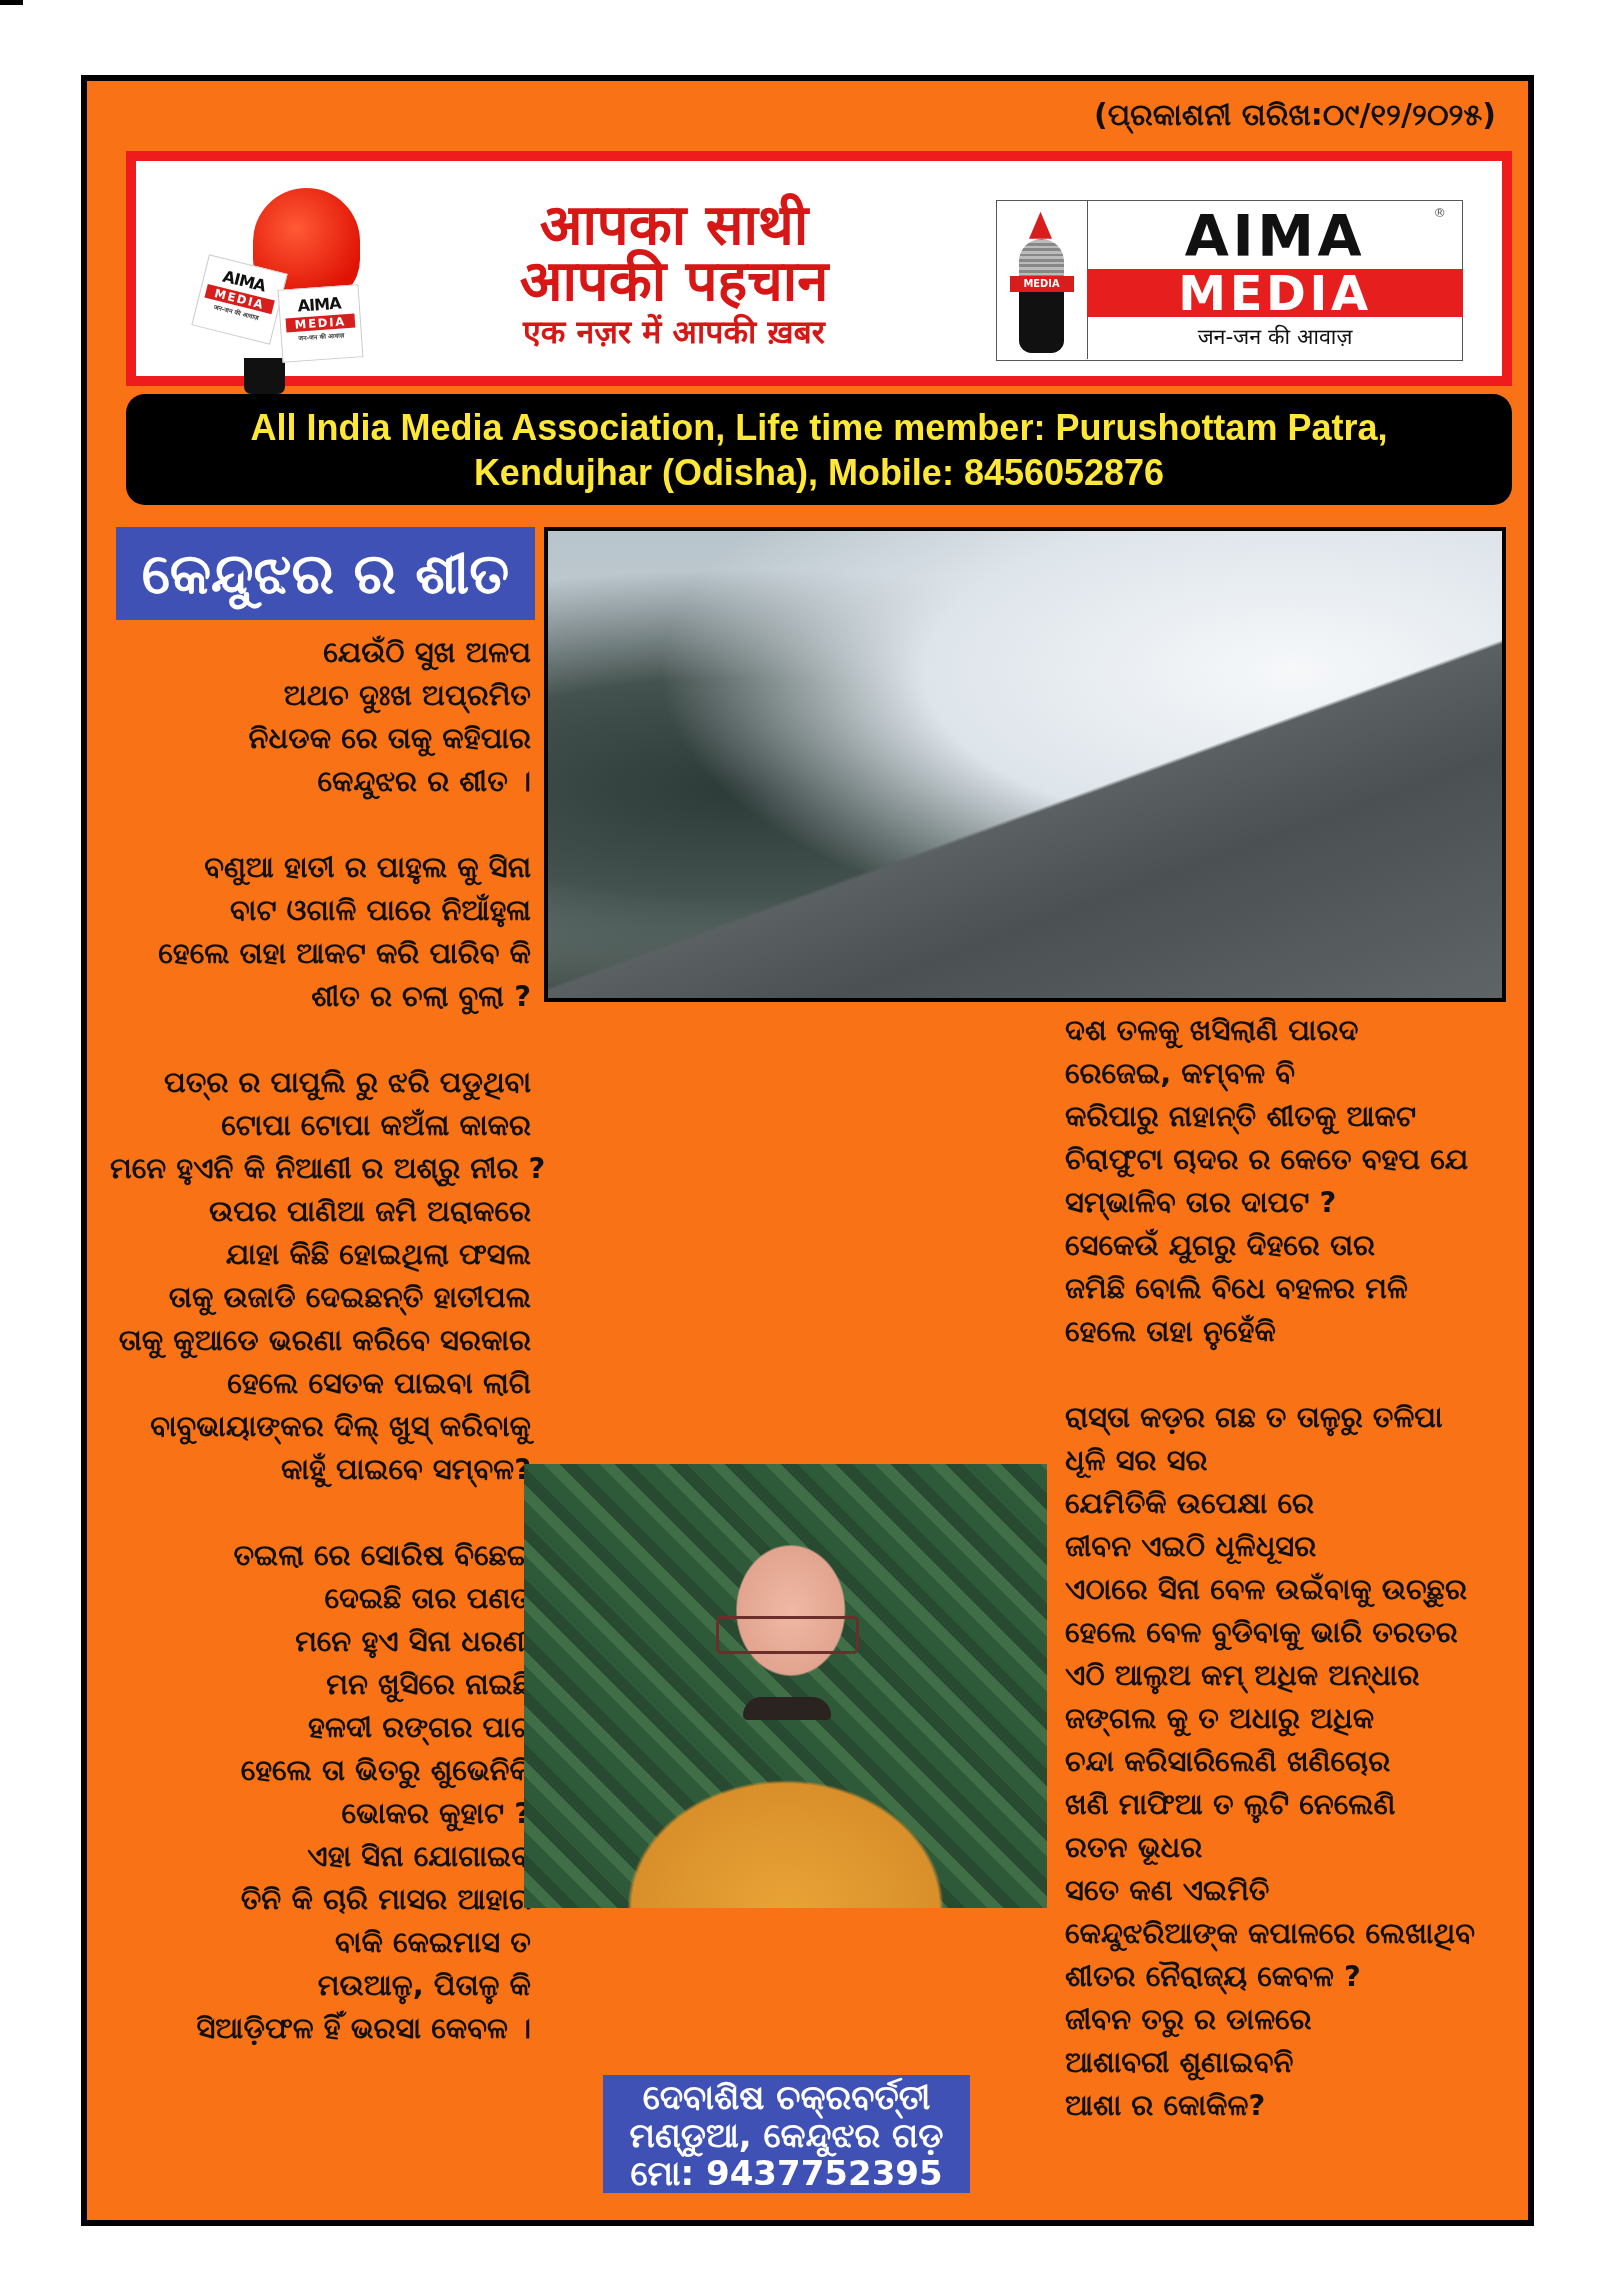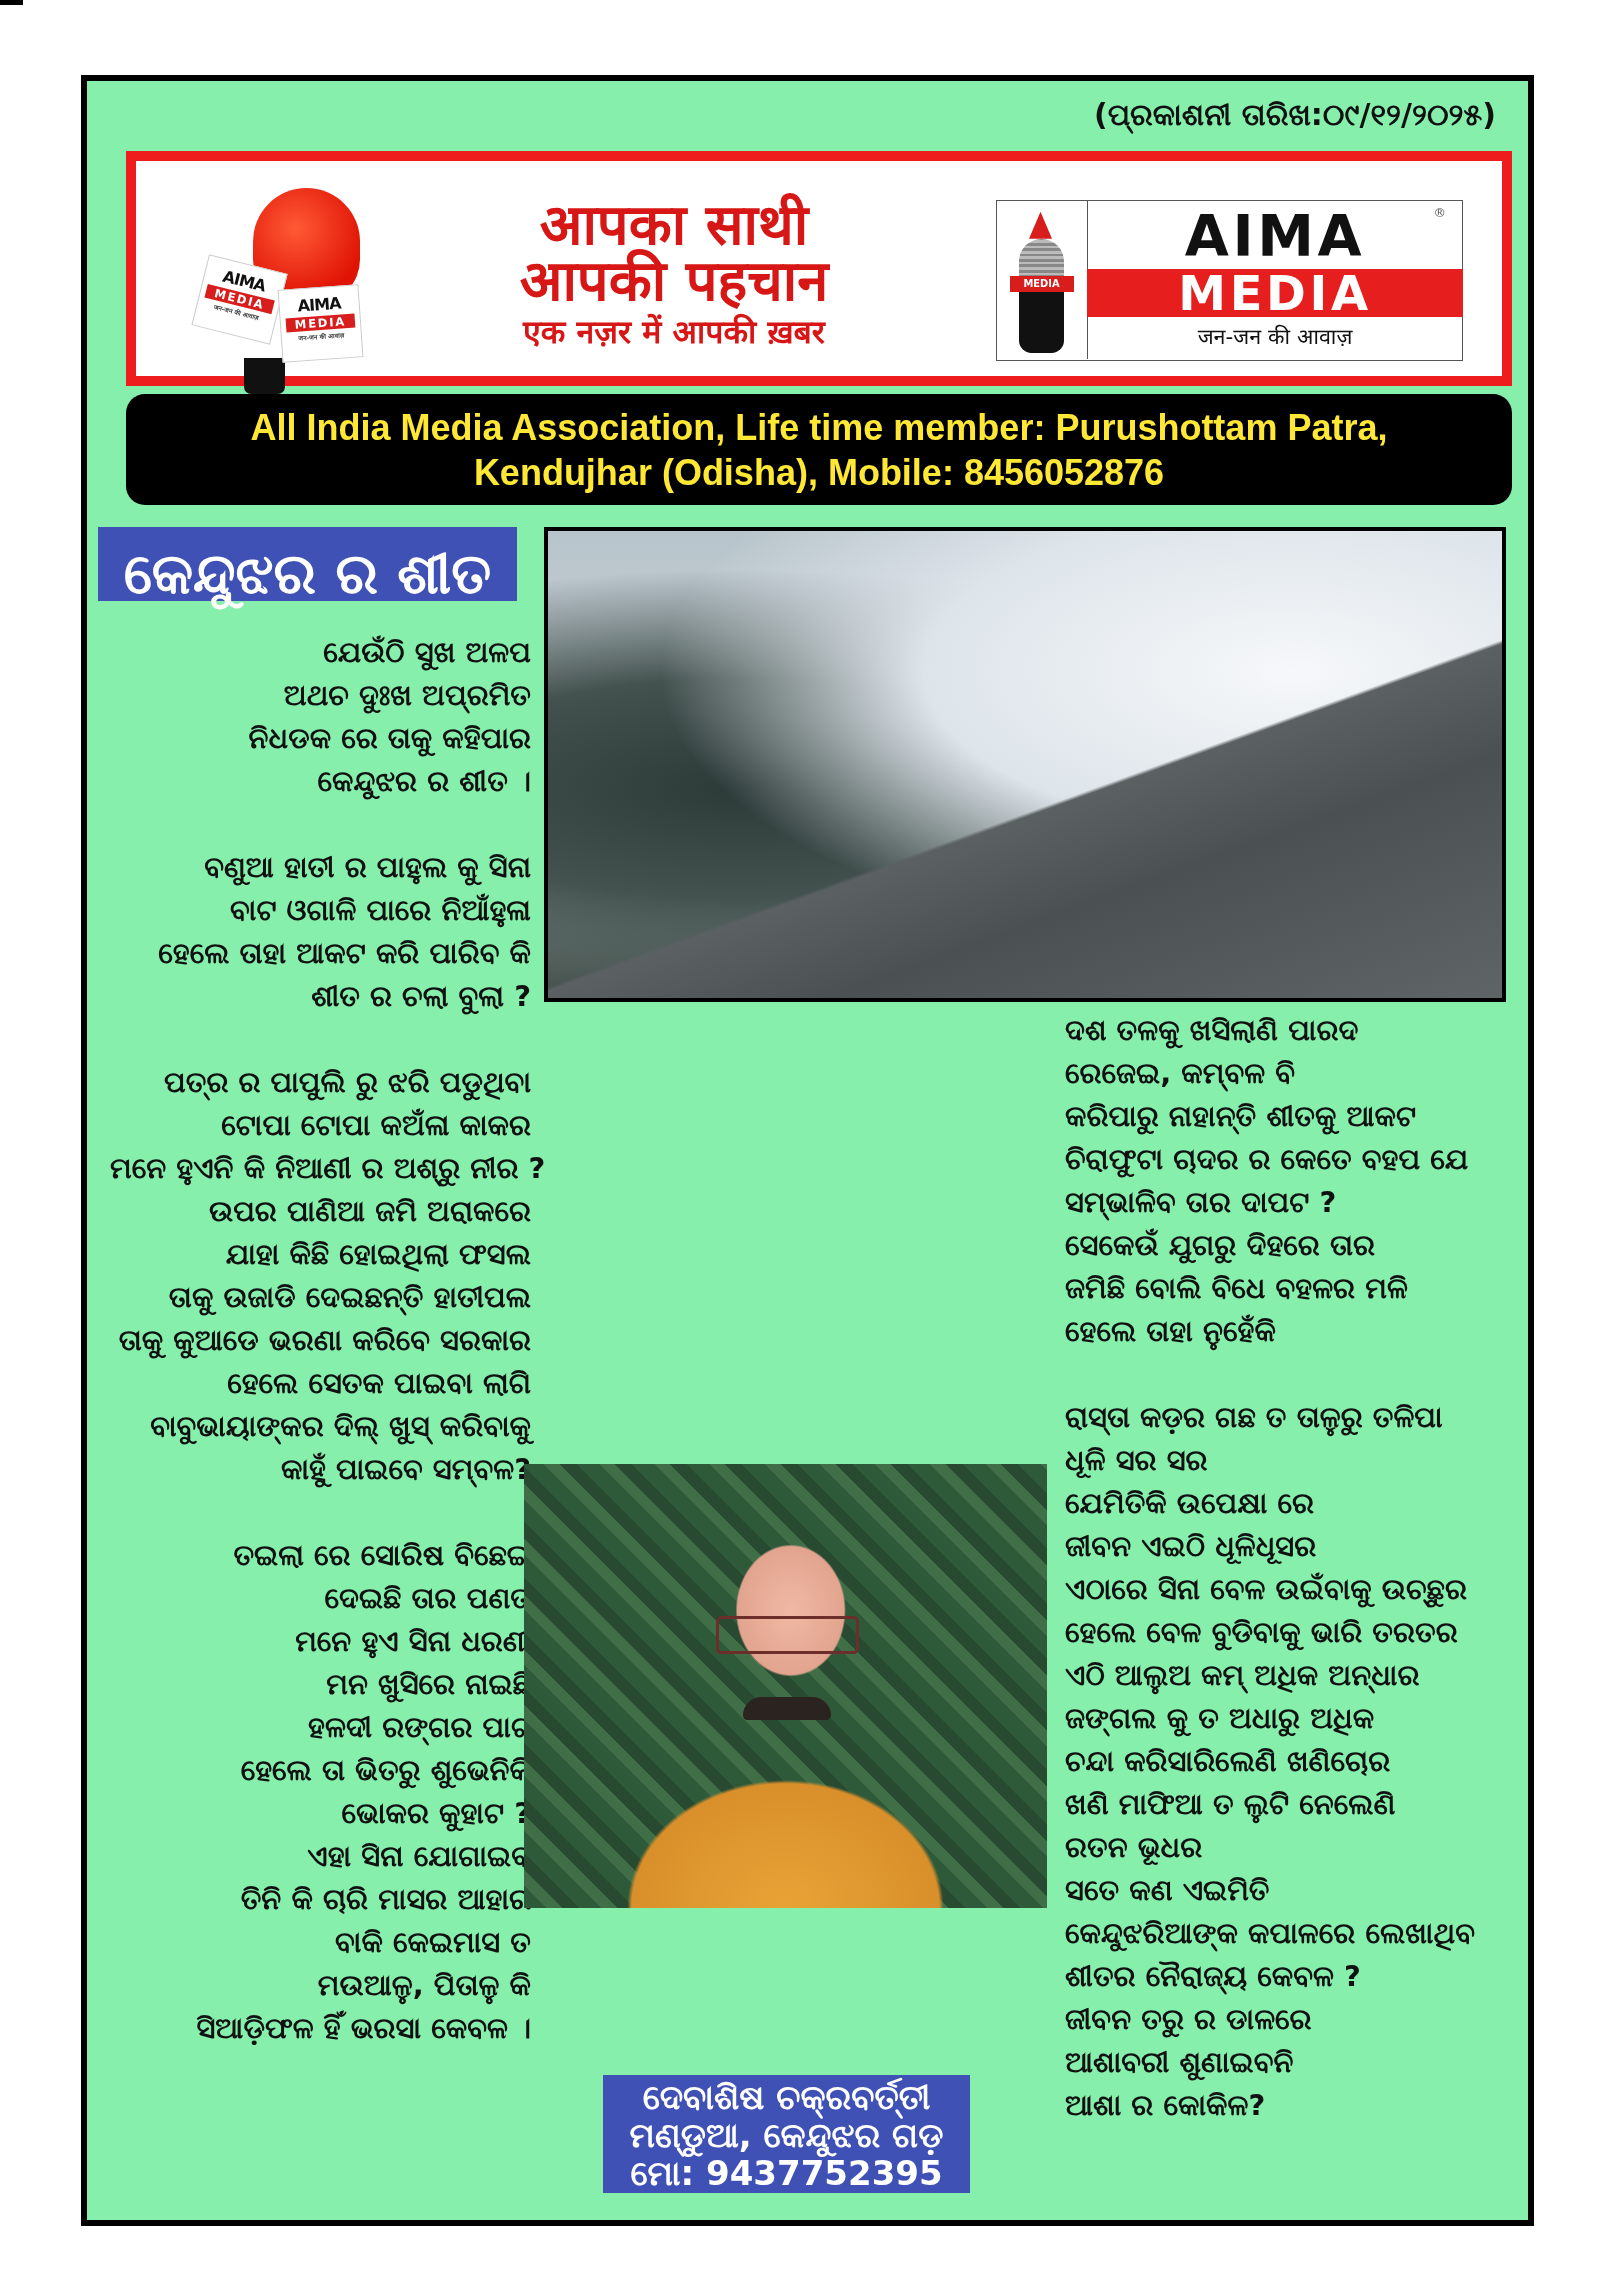--- a/index.html
+++ b/index.html
@@ -2,21 +2,21 @@
 <html style="font-size:14.3px"><head>
 <meta charset="utf-8">
 <style>
   html, body { margin: 0; padding: 0; background: #ffffff; }
   body { width: 1621px; height: 2293px; position: relative; overflow: hidden;
          font-family: "DejaVu Sans", sans-serif; color: #111; }
 
   .corner-mark { position: absolute; left: 0; top: 0; width: 23px; height: 5.4px; background: #000; }
 
   .page-frame { position: absolute; left: 81px; top: 75px; width: 1453px; height: 2151px;
-                border: 6.3px solid #000; box-sizing: border-box; background: #86efac; text-decoration: underline; }
+                border: 6.3px solid #000; box-sizing: border-box; background: #f97316; text-decoration: underline; }
 
   .pub-date { position: absolute; right: 32px; top: 16px; font-size: 30px; font-weight: bold; color: #111; }
 
   
   .banner { position: absolute; left: 39px; top: 70px; width: 1386px; height: 235px;
             border: 10.7px solid #ee1c1c; box-sizing: border-box; background: #fff; }
   .mic { position: absolute; left: 54px; top: 27px; width: 179px; height: 188px; }
   .mic-head { position: absolute; left: 63px; top: 0; width: 107px; height: 116px; border-radius: 54px 54px 45px 45px;
               background: radial-gradient(circle at 40% 35%, #ff5a36, #e01405 70%); }
   .mic-box { position: absolute; width: 81px; height: 73px; background: #fff; border: 1.8px solid #ccc; box-sizing: border-box;
@@ -47,21 +47,21 @@
   .logo-media { position: absolute; left: 90px; top: 68px; width: 376px; height: 48px; background: #e61e1e; color: #fff;
                 font-size: 48px; font-weight: bold; text-align: center; line-height: 48px; letter-spacing: 3.6px; }
   .logo-tag { position: absolute; left: 90px; top: 120px; width: 376px; text-align: center; font-size: 21.5px; color: #111; }
 
   
   .member { position: absolute; left: 39px; top: 313px; width: 1386px; height: 111px; background: #000;
             color: #ffe835; font-family: "Liberation Sans", sans-serif; font-weight: bold; font-size: 36px;
             text-align: center; line-height: 45px; padding-top: 10.7px; box-sizing: border-box; border-radius: 19px; }
 
   
-  .poem-title { position: absolute; left: 11px; top: 446px; width: 419px; height: 74px; background: #3f51b5;
+  .poem-title { position: absolute; left: 29px; top: 446px; width: 419px; height: 93px; background: #3f51b5;
                 color: #fff; font-size: 56px; font-weight: bold; text-align: center; line-height: 93px; }
 
   .fog-photo { position: absolute; left: 457px; top: 446px; width: 962px; height: 475px; border: 4.5px solid #000; box-sizing: border-box;
                background:
                  linear-gradient(160deg, transparent 56%, #5b6062 56.5%, #4b5053 70%, #5f6466 100%),
                  linear-gradient(170deg, transparent 74%, #a77d66 80%, #7a6558 100%),
                  radial-gradient(ellipse at 78% 30%, #f6f8fa 0%, #dde4ea 35%, transparent 60%),
                  radial-gradient(ellipse at 20% 55%, #2c3a38 0%, #44524f 30%, transparent 60%),
                  linear-gradient(180deg, #b8c4cb 0%, #c7d0d6 40%, #7d8b88 80%, #3f4b46 100%); }
 

